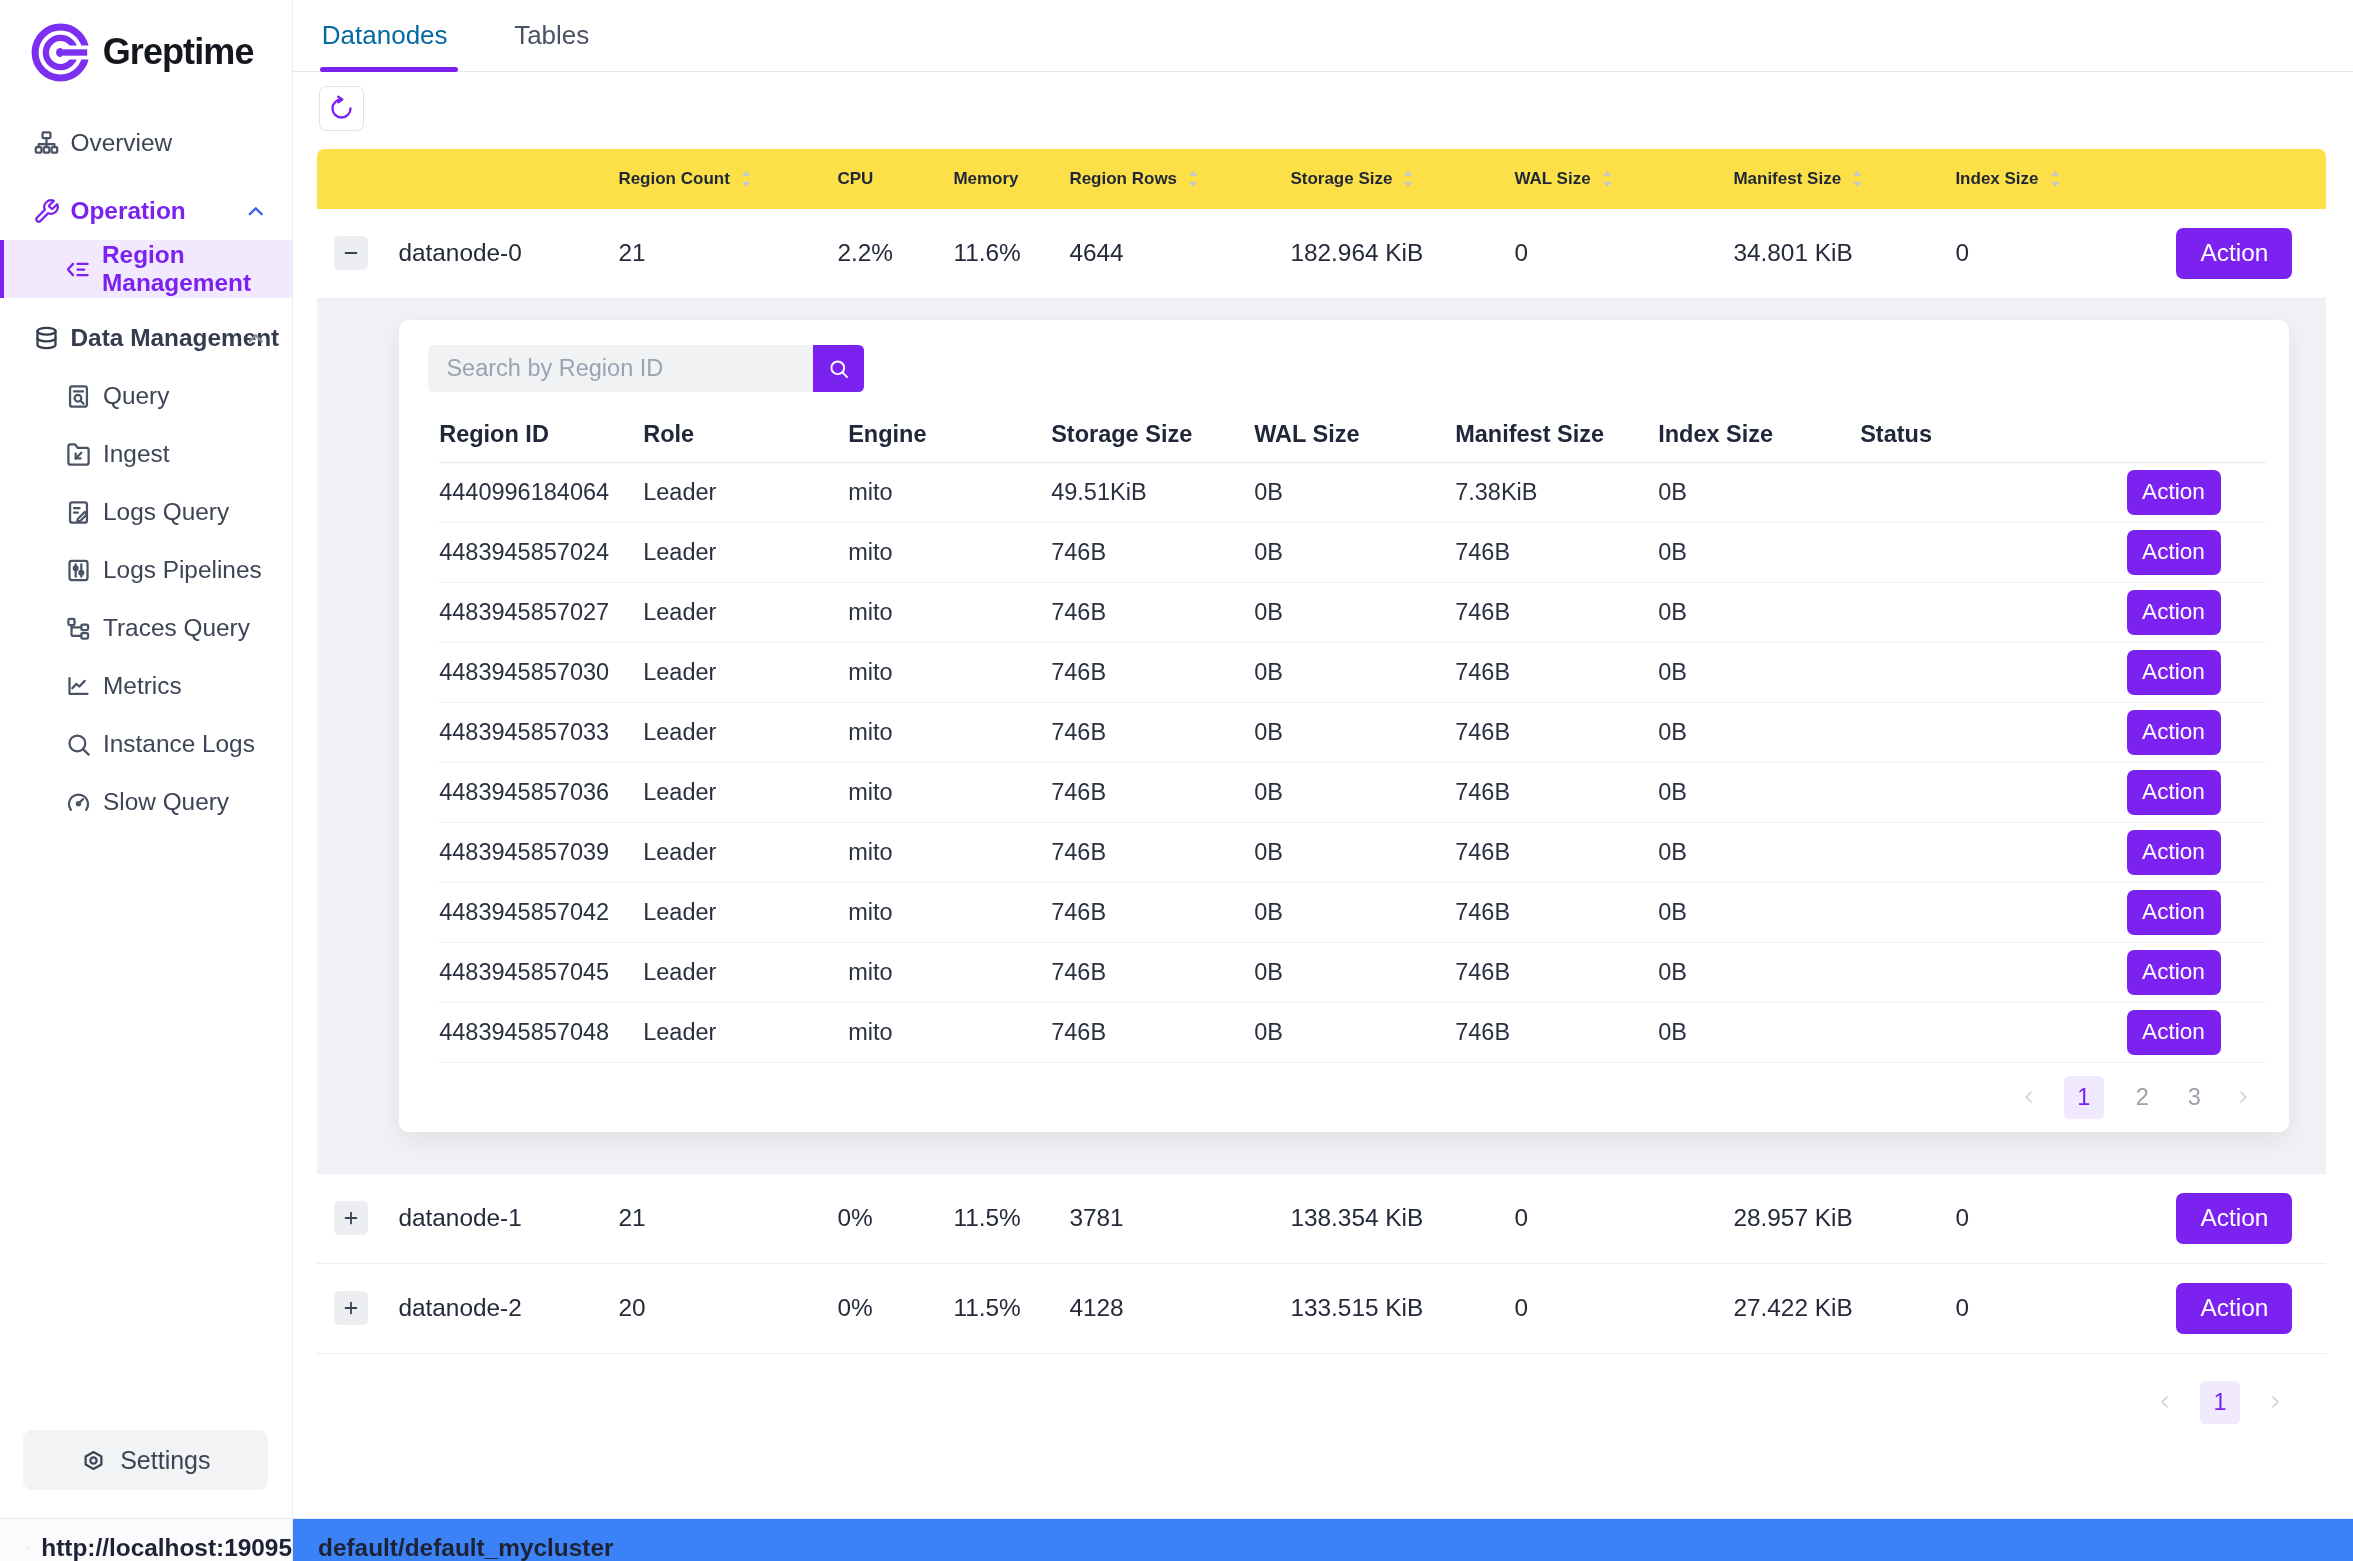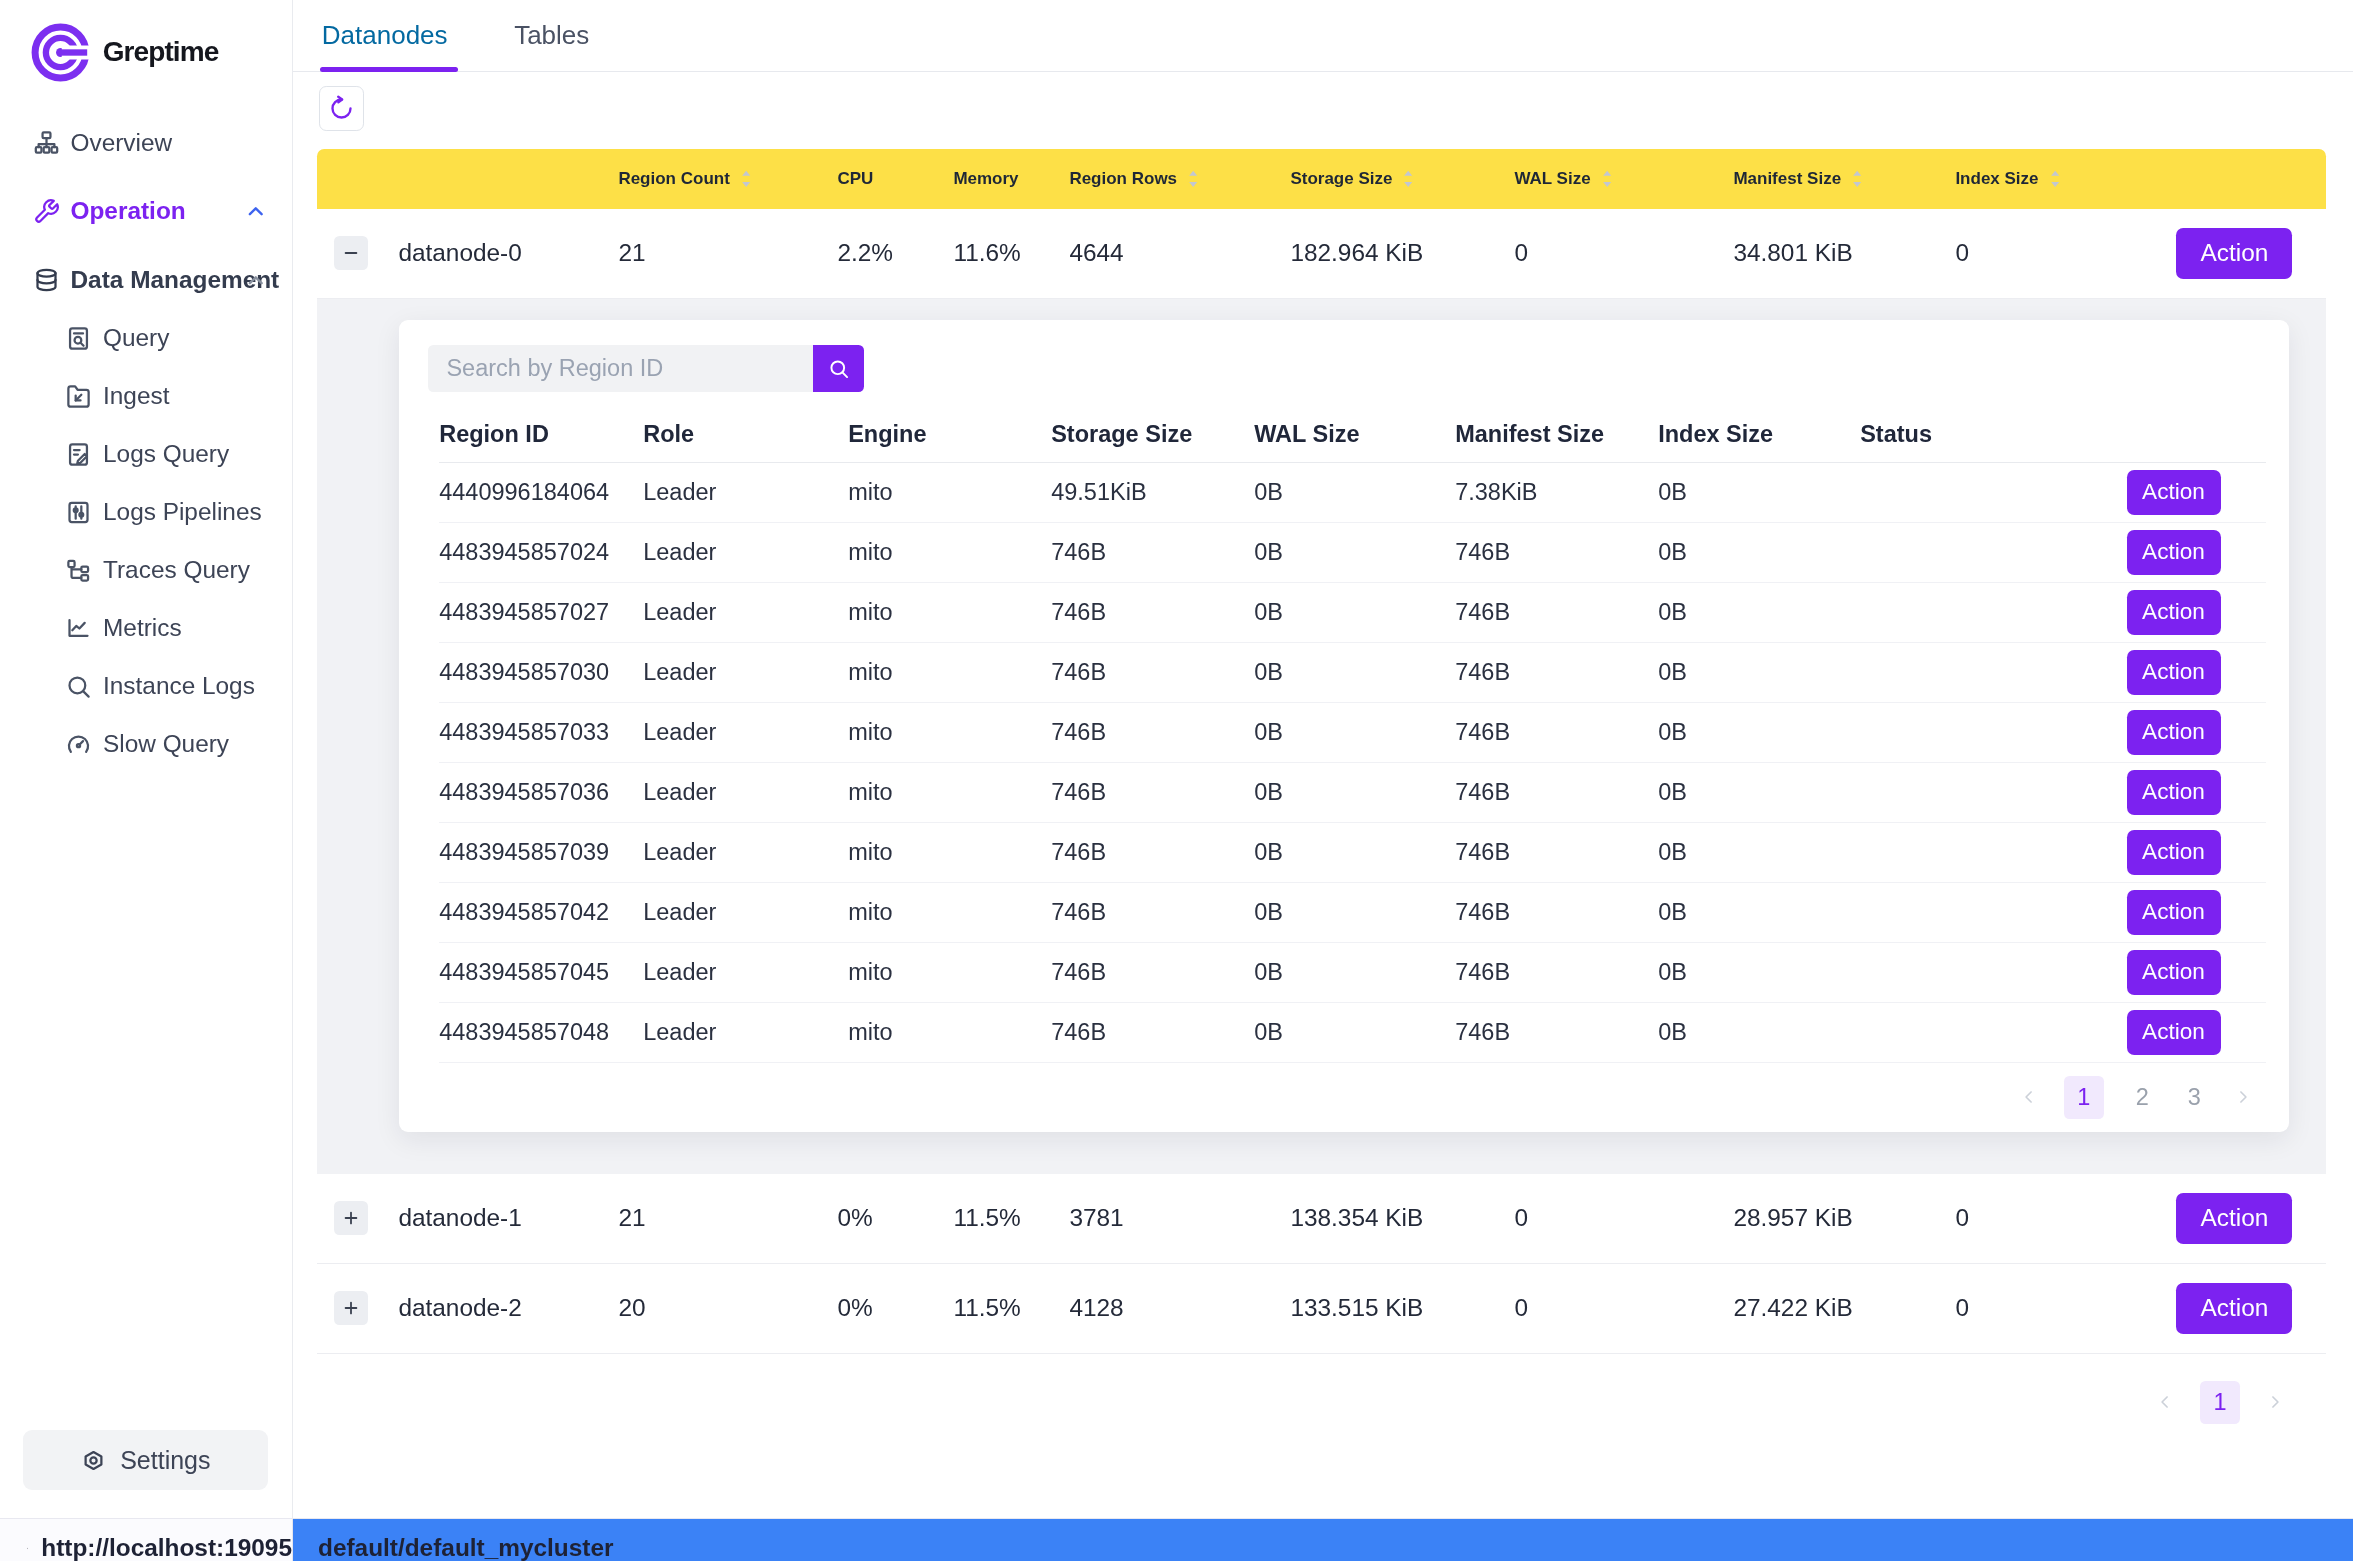--- a/index.html
+++ b/index.html
@@ -3,21 +3,21 @@
 <meta charset="utf-8">
 <style>
   * { margin:0; padding:0; box-sizing:border-box; }
   html,body { width:2354px; height:1561px; overflow:hidden; background:#fff;
     font-family:"Liberation Sans","DejaVu Sans",sans-serif; color:#242a39; }
   .app { display:flex; height:1518px; }
 
   
   .sidebar { width:293px; flex:0 0 293px; border-right:0.9px solid #e9ebef; position:relative; background:#fff; }
   .logo-row { display:flex; align-items:center; gap:11.7px; padding:21.7px 0 0 30px; }
-  .brand-text { font-size:28px; font-weight:700; color:#15171e; letter-spacing:-0.9px; }
+  .brand-text { font-size:36px; font-weight:700; color:#15171e; letter-spacing:-0.9px; }
   .menu { margin-top:31px; }
   .m-item { height:58px; display:flex; align-items:center; gap:11px; padding-left:32.5px;
     font-size:24.4px; color:#3d4456; position:relative; cursor:pointer; }
   .m-item svg { flex:0 0 27px; }
   .m-item.sub { padding-left:65px; }
   .m-item.group { margin-top:10.8px; font-weight:600; color:#343c4e; }
   .m-item.op { color:#7c22f0; }
   .m-item.active { background:#f3e9fe; color:#7c22f0; font-weight:600;
     border-left:4.5px solid #7c22f0; padding-left:60px; }
   .chev { position:absolute; right:25px; color:#8a92a0; }
@@ -123,20 +123,27 @@
             <path d="M14.7 6.3a1 1 0 0 0 0 1.4l1.6 1.6a1 1 0 0 0 1.4 0l3.77-3.77a6 6 0 0 1-7.94 7.94l-6.91 6.91a2.12 2.12 0 0 1-3-3l6.91-6.91a6 6 0 0 1 7.94-7.94l-3.76 3.76z"></path>
           </svg>
         <span>Operation</span>
         <span class="chev blue">
             <svg width="23.5" height="23.5" viewBox="0 0 24 24" fill="none" stroke="currentColor" stroke-width="2.4" stroke-linecap="round" stroke-linejoin="round">
               <path d="M6 14.5l6-6 6 6"></path>
             </svg>
           </span>
       </div>
 
+      <div class="m-item sub active">
+        <svg width="27" height="27" viewBox="0 0 24 24" fill="none" stroke="#7c22f0" stroke-width="2" stroke-linecap="round" stroke-linejoin="round">
+            <path d="M8 7l-4.5 5L8 17"></path>
+            <path d="M12 7h9M12 12h6M12 17h9"></path>
+          </svg>
+        <span>Region Management</span>
+      </div>
 
       <div class="m-item group">
         <svg width="27" height="27" viewBox="0 0 24 24" fill="none" stroke="#343c4e" stroke-width="2" stroke-linecap="round" stroke-linejoin="round">
             <ellipse cx="12" cy="5.5" rx="8" ry="3"></ellipse>
             <path d="M4 5.5v6c0 1.7 3.6 3 8 3s8-1.3 8-3v-6"></path>
             <path d="M4 11.5v6c0 1.7 3.6 3 8 3s8-1.3 8-3v-6"></path>
           </svg>
         <span>Data Management</span>
         <span class="chev">
             <svg width="23.5" height="23.5" viewBox="0 0 24 24" fill="none" stroke="currentColor" stroke-width="2.4" stroke-linecap="round" stroke-linejoin="round">

